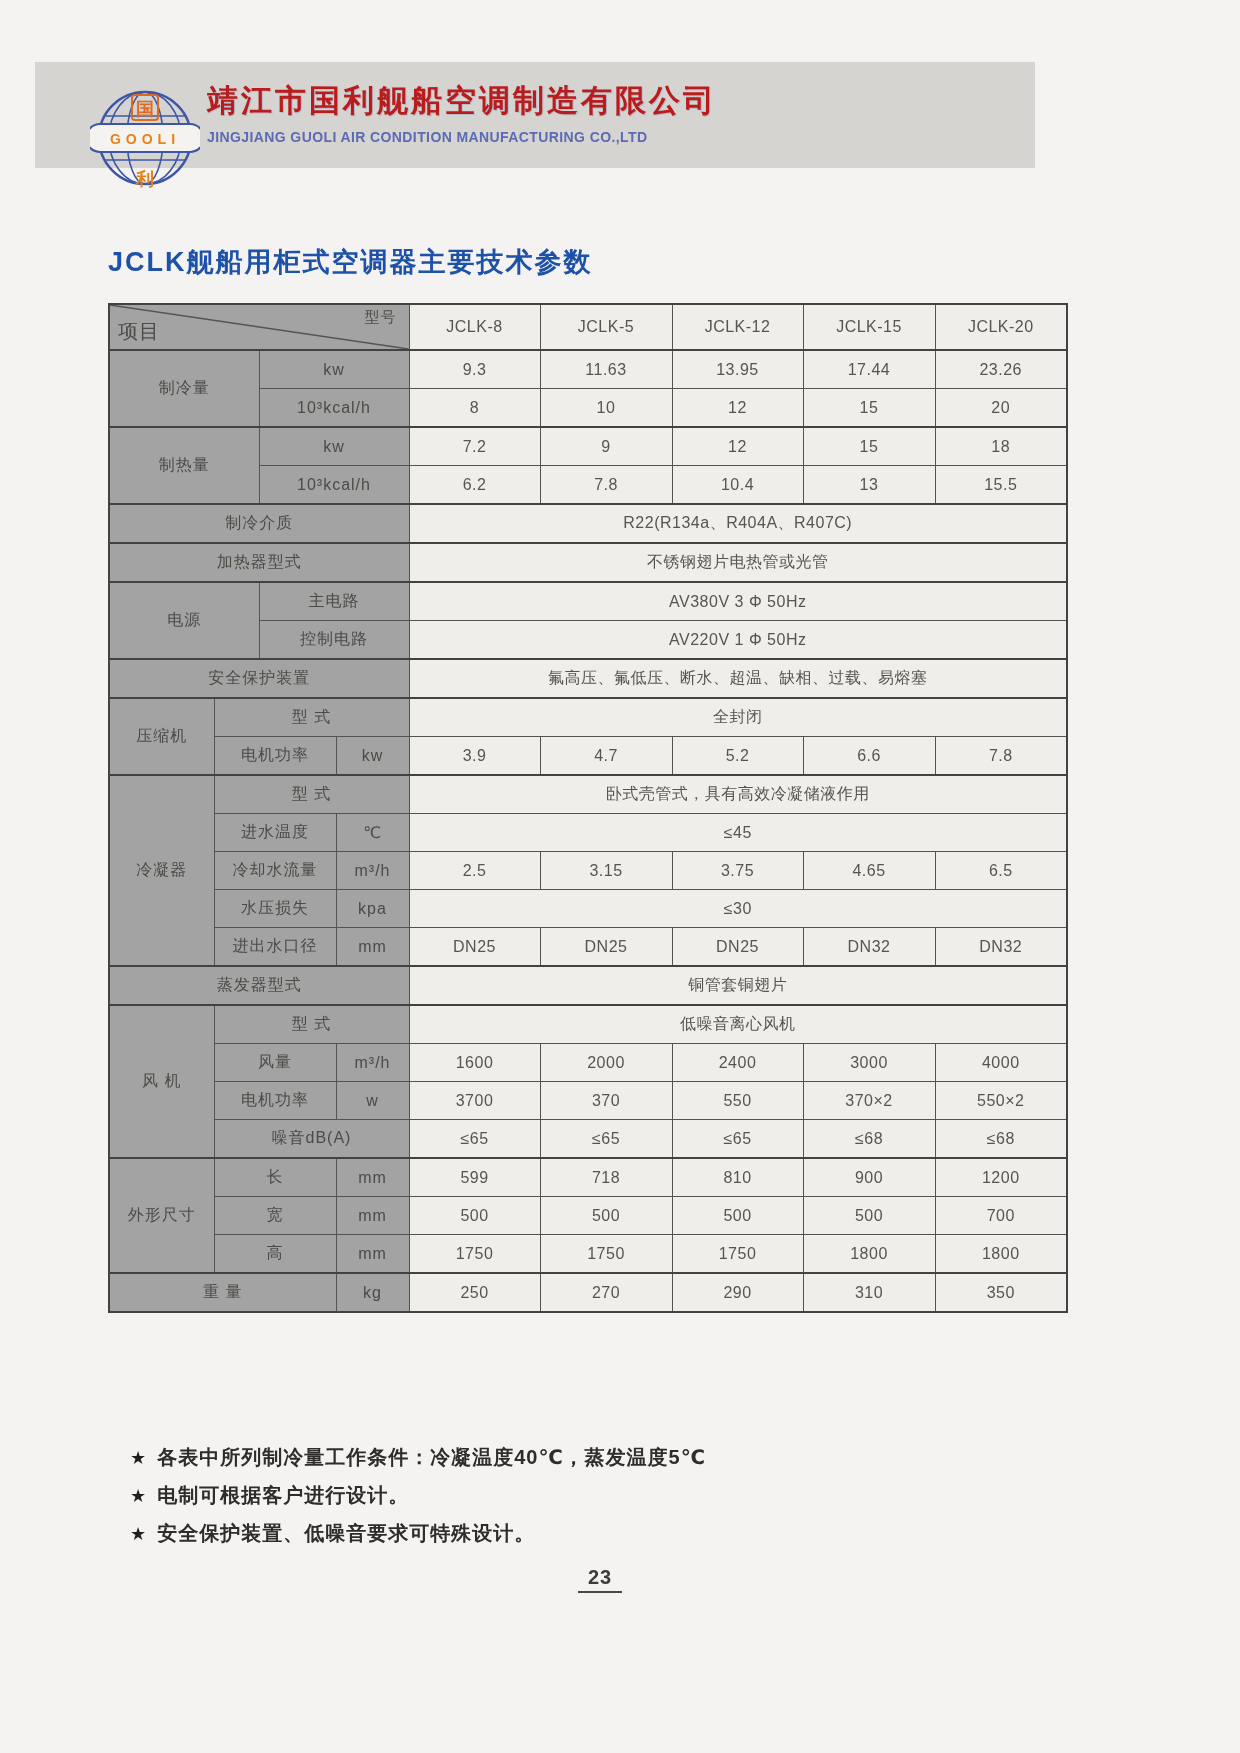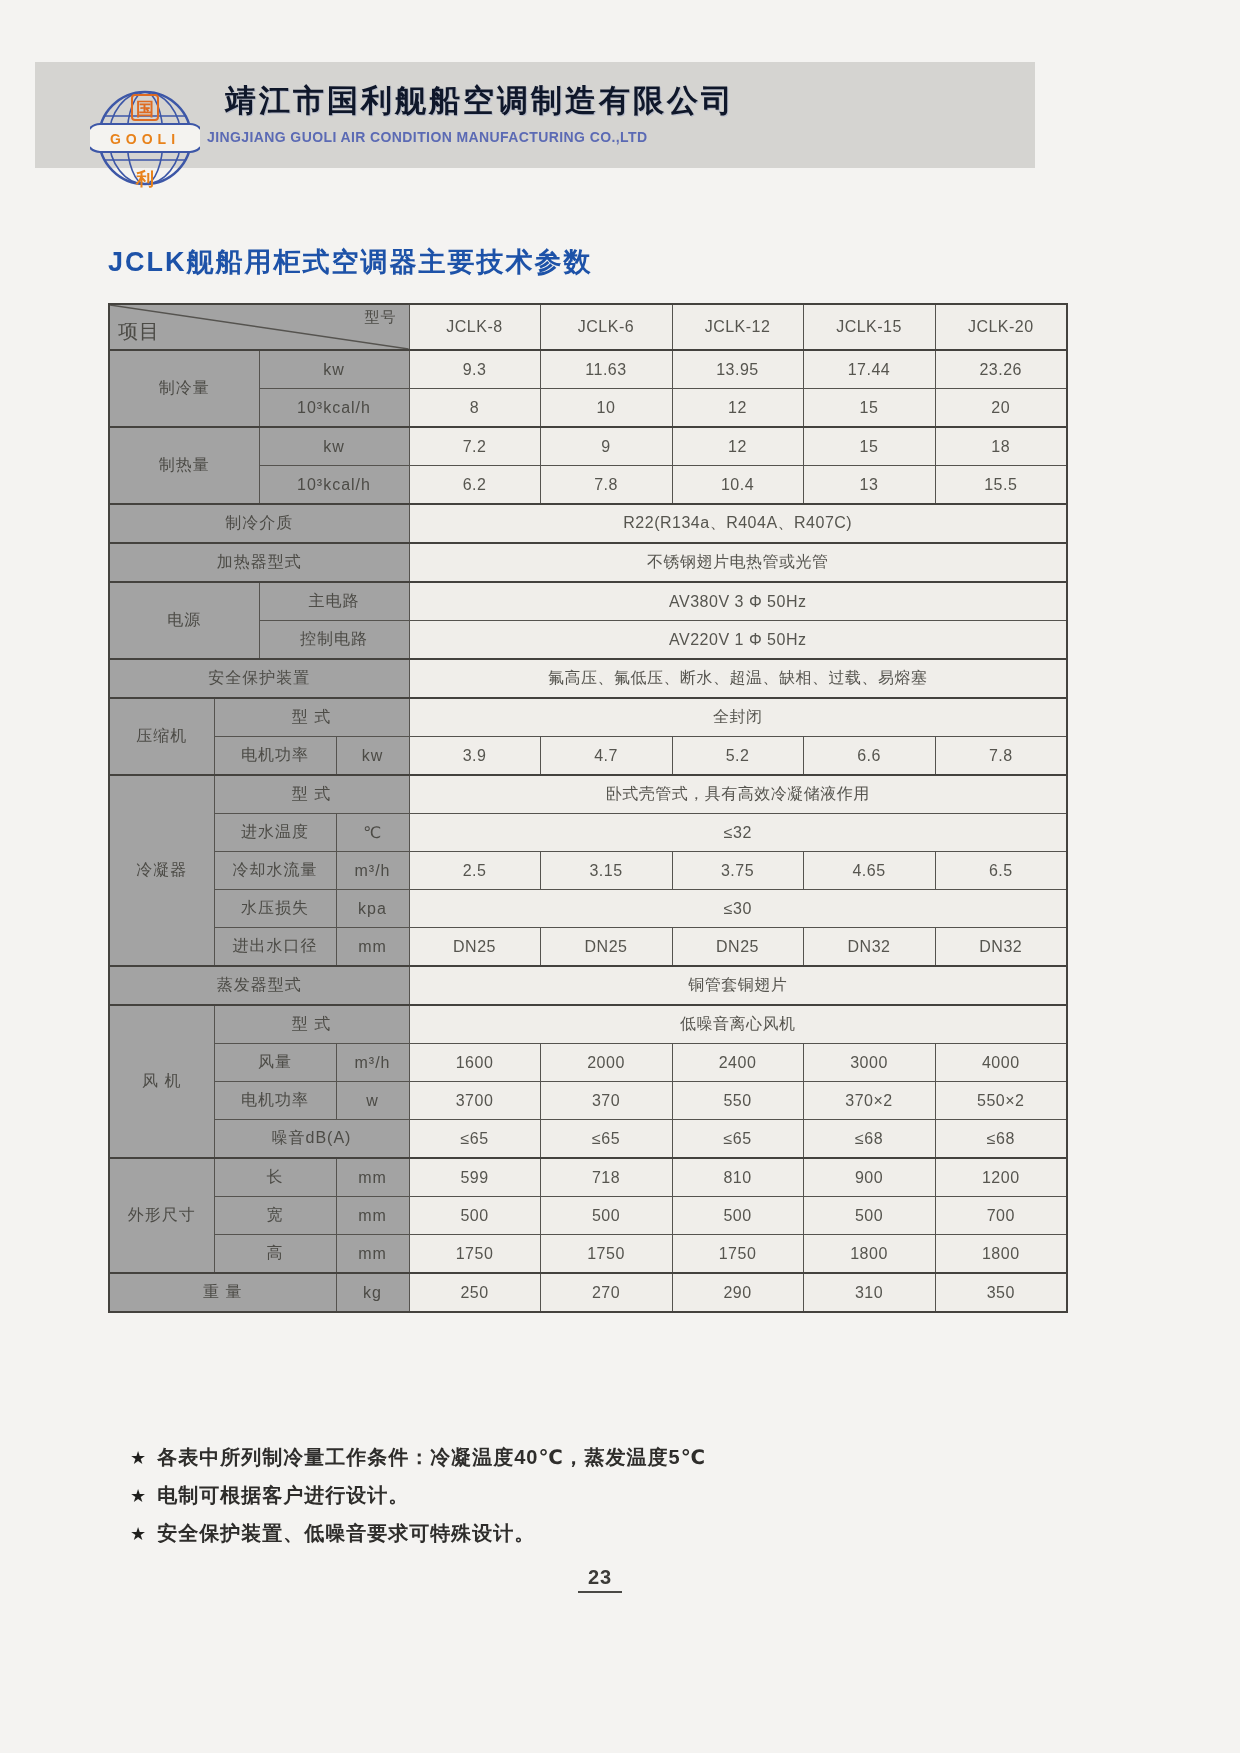--- a/index.html
+++ b/index.html
@@ -20,24 +20,23 @@
     background:#d5d4d1;
   }
   .logo{
     position:absolute;left:55px;top:24px;
     width:110px;height:110px;
   }
   .company{
     position:absolute;left:172px;top:18px;width:800px;
   }
   .company-cn{
-    font-size:31px;font-weight:bold;color:#0f172a;
+    font-size:31px;font-weight:bold;color:#b91c1c;
     letter-spacing:3px;white-space:nowrap;
     text-shadow:1px 1px 0 rgba(90,110,180,0.25);
-    margin-left:18px;
   }
   .company-en{
     margin-top:7px;font-size:14px;font-weight:bold;color:#5b6ab4;
     letter-spacing:0.4px;white-space:nowrap;
   }
   
   .doc-title{
     position:absolute;left:108px;top:244px;width:958px;
     margin:0;
     font-size:27px;font-weight:bold;color:#1d52a8;letter-spacing:2px;
@@ -122,21 +121,21 @@
     <tbody>
         <tr class="hdr">
       <td colspan="4" class="lab corner">
         <svg preserveAspectRatio="none" viewBox="0 0 100 100">
           <line x1="0" y1="0" x2="100" y2="100" stroke="#55534f" stroke-width="1.4" vector-effect="non-scaling-stroke"></line>
         </svg>
         <span class="c-model">型号</span>
         <span class="c-item">项目</span>
       </td>
       <td class="val">JCLK-8</td>
-      <td class="val">JCLK-6</td>
+      <td class="val">JCLK-5</td>
       <td class="val">JCLK-12</td>
       <td class="val">JCLK-15</td>
       <td class="val">JCLK-20</td>
     </tr>
 
     <tr class="sec">
       <td colspan="2" rowspan="2" class="lab">制冷量</td>
       <td colspan="2" class="lab">kw</td>
       <td class="val">9.3</td>
       <td class="val">11.63</td>
@@ -212,21 +211,21 @@
     </tr>
 
     <tr class="sec">
       <td rowspan="5" class="lab">冷凝器</td>
       <td colspan="3" class="lab">型 式</td>
       <td colspan="5" class="val">卧式壳管式，具有高效冷凝储液作用</td>
     </tr>
     <tr>
       <td colspan="2" class="lab">进水温度</td>
       <td class="lab">℃</td>
-      <td colspan="5" class="val">≤32</td>
+      <td colspan="5" class="val">≤45</td>
     </tr>
     <tr>
       <td colspan="2" class="lab">冷却水流量</td>
       <td class="lab">m³/h</td>
       <td class="val">2.5</td>
       <td class="val">3.15</td>
       <td class="val">3.75</td>
       <td class="val">4.65</td>
       <td class="val">6.5</td>
     </tr>

